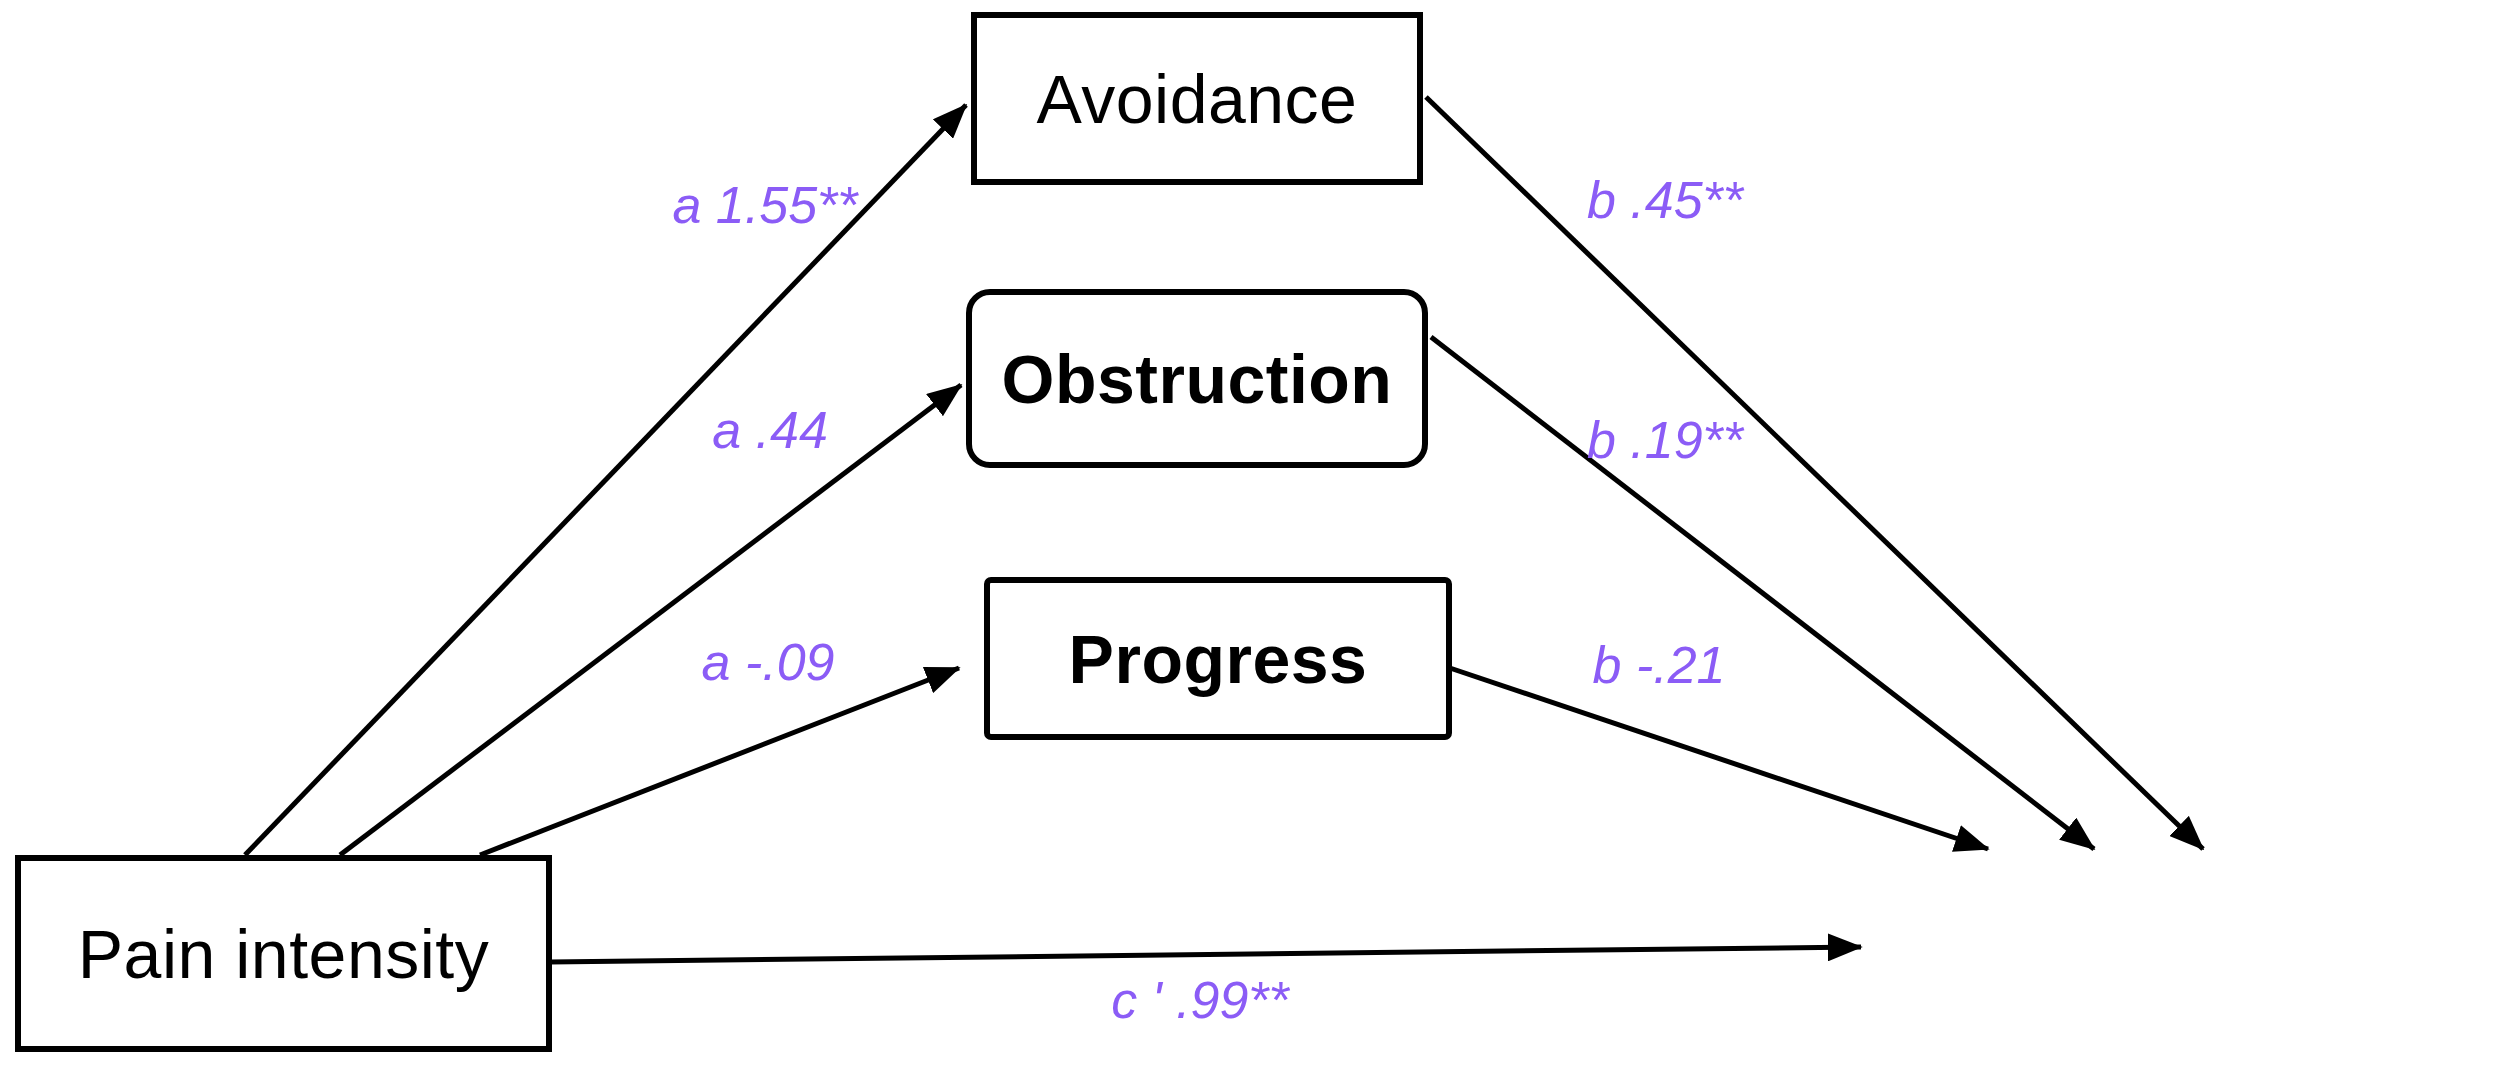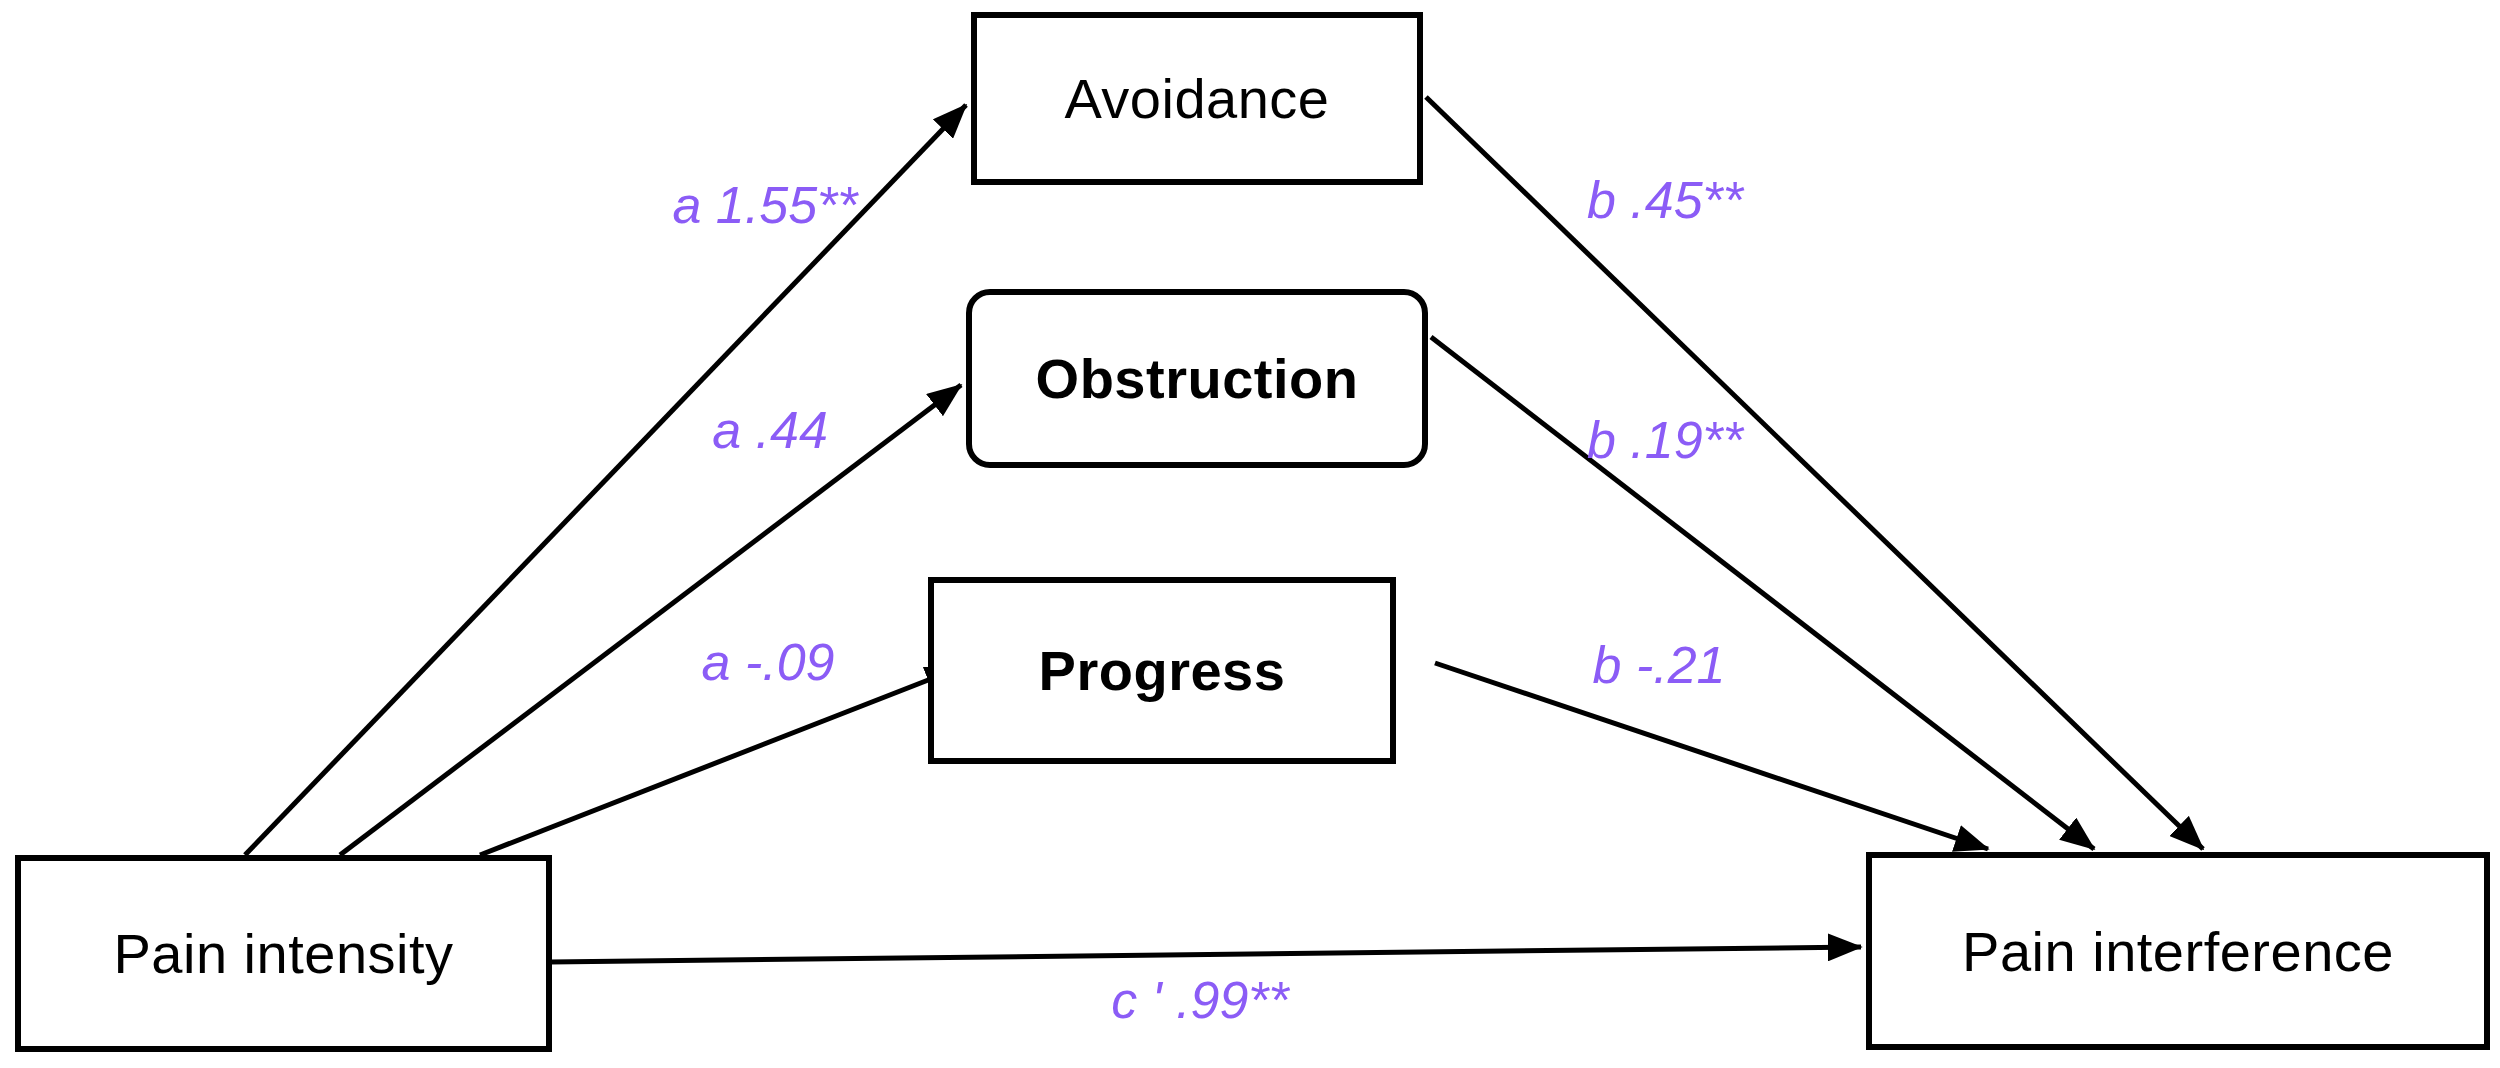--- a/index.html
+++ b/index.html
@@ -27,40 +27,40 @@
     stroke-width: 5;
   }
   .node {
     position: absolute;
     box-sizing: border-box;
     border: 6px solid #000000;
     background: #ffffff;
     display: flex;
     align-items: center;
     justify-content: center;
-    font-size: 56px;
+    font-size: 68px;
     color: #000000;
     letter-spacing: 0.5px;
   }
   .node.bold .node-label {
     font-weight: bold;
   }
   .plabel {
     position: absolute;
     transform: translate(-50%, -50%);
     font-style: italic;
     font-size: 52px;
     color: #8b5cf6;
     white-space: nowrap;
   }
 
   
   #node-avoidance        { left: 971px;  top: 12px;  width: 452px; height: 173px; }
   #node-obstruction      { left: 966px;  top: 289px; width: 462px; height: 179px; border-radius: 24px; }
-  #node-progress         { left: 928px;  top: 577px; width: 468px; height: 187px; }
+  #node-progress         { left: 984px;  top: 577px; width: 468px; height: 163px; border-radius: 7px; }
   #node-pain-intensity   { left: 15px;   top: 855px; width: 537px; height: 197px; }
   #node-pain-interference{ left: 1866px; top: 852px; width: 624px; height: 198px; }
 
   
   #plabel-a-avoidance   { left: 765px;  top: 205px; }
   #plabel-a-obstruction { left: 770px;  top: 430px; }
   #plabel-a-progress    { left: 768px;  top: 662px; }
   #plabel-b-avoidance   { left: 1665px; top: 200px; text-align: right; }
   #plabel-b-obstruction { left: 1665px; top: 440px; }
   #plabel-b-progress    { left: 1659px; top: 657px; margin-top: 8px; }
@@ -95,23 +95,20 @@
   </div>
 
   <div class="node bold" id="node-progress">
     <span class="node-label">Progress</span>
   </div>
 
   <div class="node" id="node-pain-intensity">
     <span class="node-label">Pain intensity</span>
   </div>
 
-  <div class="node" id="node-pain-interference">
-    <span class="node-label">Pain interference</span>
-  </div>
 
   <div class="plabel" id="plabel-a-avoidance">a 1.55**</div>
   <div class="plabel" id="plabel-a-obstruction">a .44</div>
   <div class="plabel" id="plabel-a-progress">a -.09</div>
   <div class="plabel" id="plabel-b-avoidance">b .45**</div>
   <div class="plabel" id="plabel-b-obstruction">b .19**</div>
   <div class="plabel" id="plabel-b-progress">b -.21</div>
   <div class="plabel" id="plabel-c-direct">c ' .99**</div>
 
 </div>

